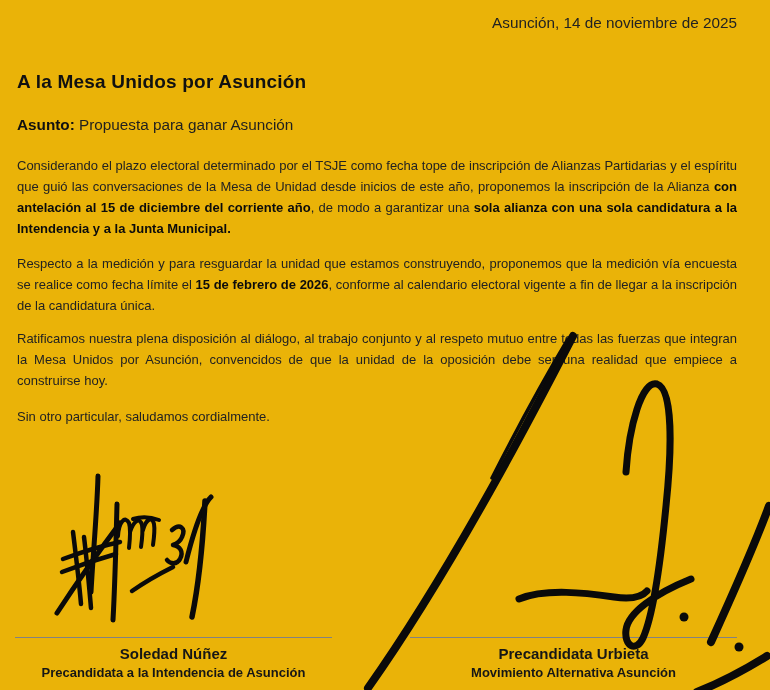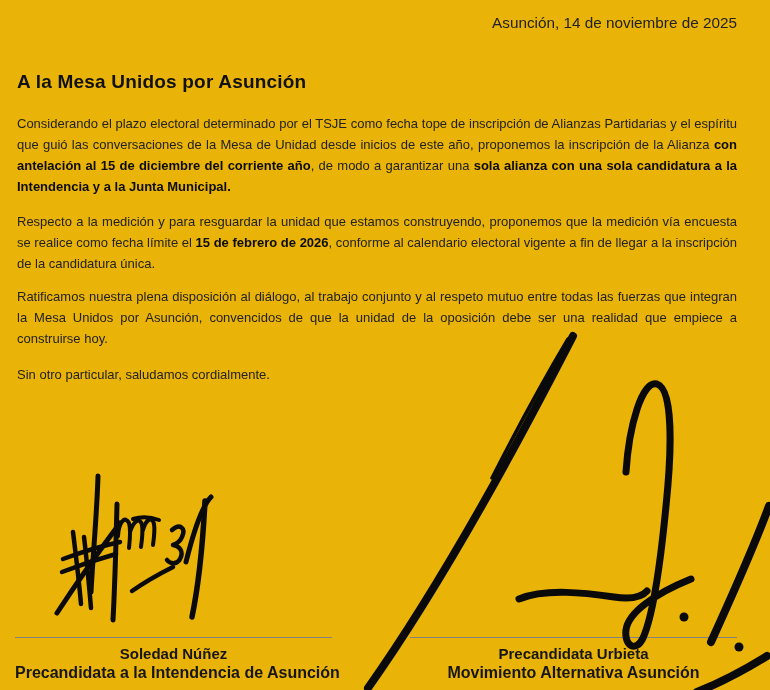--- a/index.html
+++ b/index.html
@@ -59,21 +59,21 @@
   .sig-left  { left: 15px;  width: 317px; }
   .sig-right { left: 410px; width: 327px; }
   .sig-name {
     font-size: 15px;
     font-weight: bold;
     color: #161616;
     line-height: 19px;
     white-space: nowrap;
   }
   .sig-title {
-    font-size: 16px;
+    font-size: 13px;
     font-weight: bold;
     color: #161616;
     line-height: 19px;
     white-space: nowrap;
   }
   .ink {
     position: absolute;
     pointer-events: none;
   }
   .ink path, .ink circle { fill: none; stroke: #0a0a0a; stroke-linecap: round; stroke-linejoin: round; }
@@ -84,20 +84,24 @@
 </head>
 <body>
 
 <div class="stage">
   <div class="page">
 
     <div class="date-line">Asunción, 14 de noviembre de 2025</div>
 
     <div class="recipient">A la Mesa Unidos por Asunción</div>
 
+    <div class="subject">
+      <span class="lbl">Asunto:</span>
+      <span>Propuesta para ganar Asunción</span>
+    </div>
 
     <p class="body-par mt-p1"><span>Considerando el plazo electoral determinado por el TSJE como fecha tope de inscripción de Alianzas Partidarias y el espíritu que guió las conversaciones de la Mesa de Unidad desde inicios de este año, proponemos la inscripción de la Alianza </span><b>con antelación al 15 de diciembre del corriente año</b><span>, de modo a garantizar una </span><b>sola alianza con una sola candidatura a la Intendencia y a la Junta Municipal.</b></p>
 
     <p class="body-par mt-p2"><span>Respecto a la medición y para resguardar la unidad que estamos construyendo, proponemos que la medición vía encuesta se realice como fecha límite el </span><b>15 de febrero de 2026</b><span>, conforme al calendario electoral vigente a fin de llegar a la inscripción de la candidatura única.</span></p>
 
     <p class="body-par mt-p3">Ratificamos nuestra plena disposición al diálogo, al trabajo conjunto y al respeto mutuo entre todas las fuerzas que integran la Mesa Unidos por Asunción, convencidos de que la unidad de la oposición debe ser una realidad que empiece a construirse hoy.</p>
 
     <p class="body-par mt-close">Sin otro particular, saludamos cordialmente.</p>
   </div>
 

